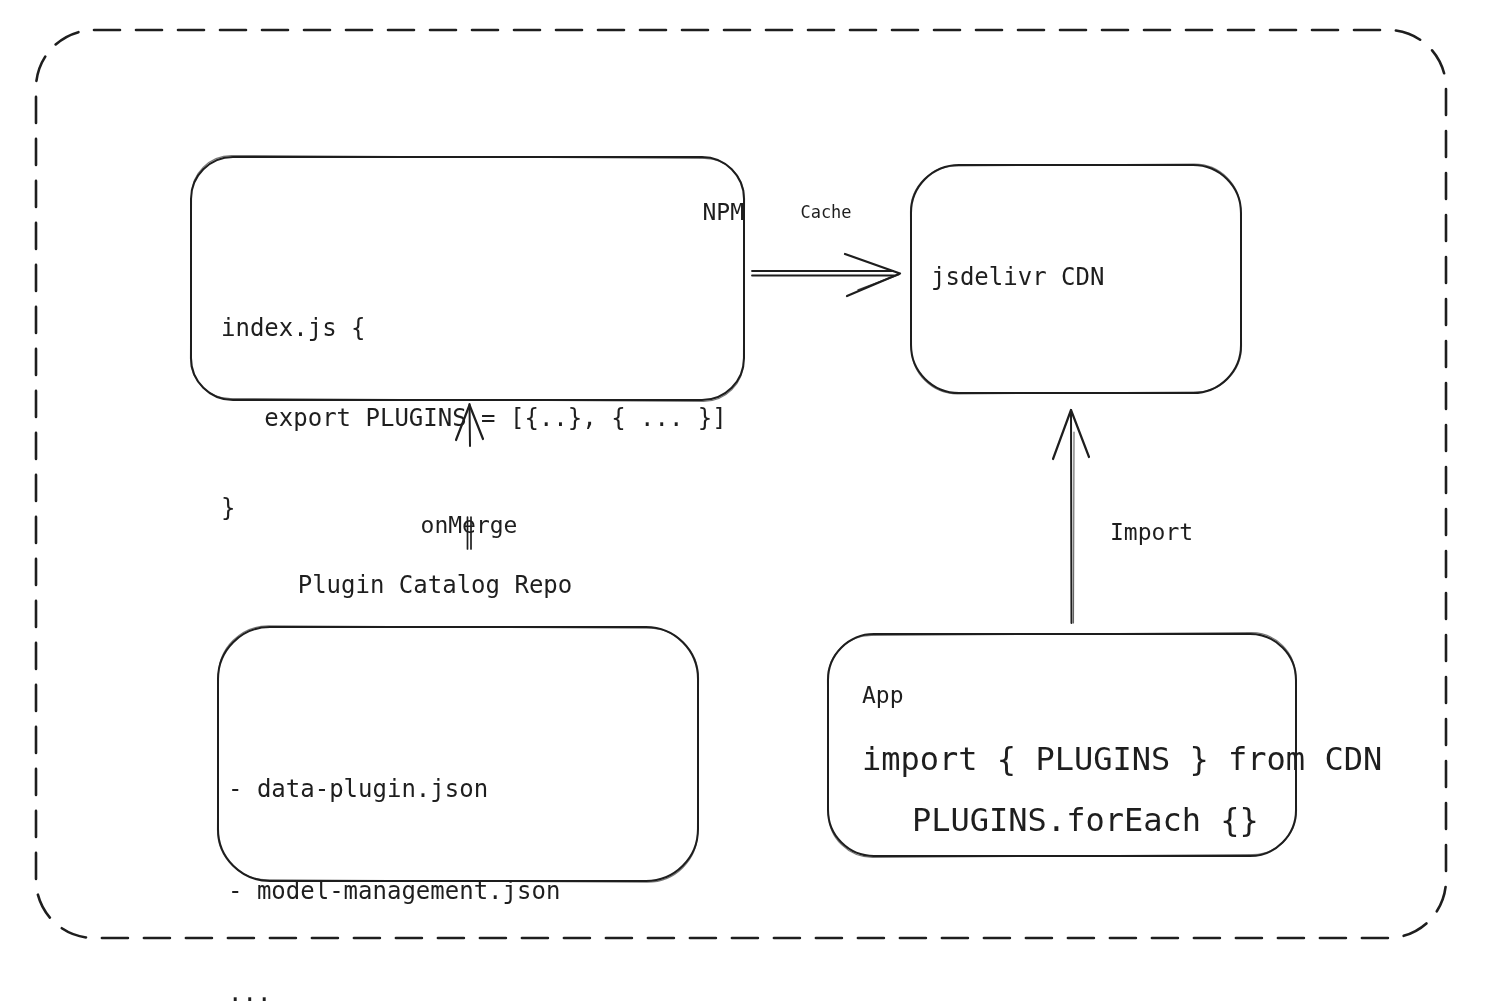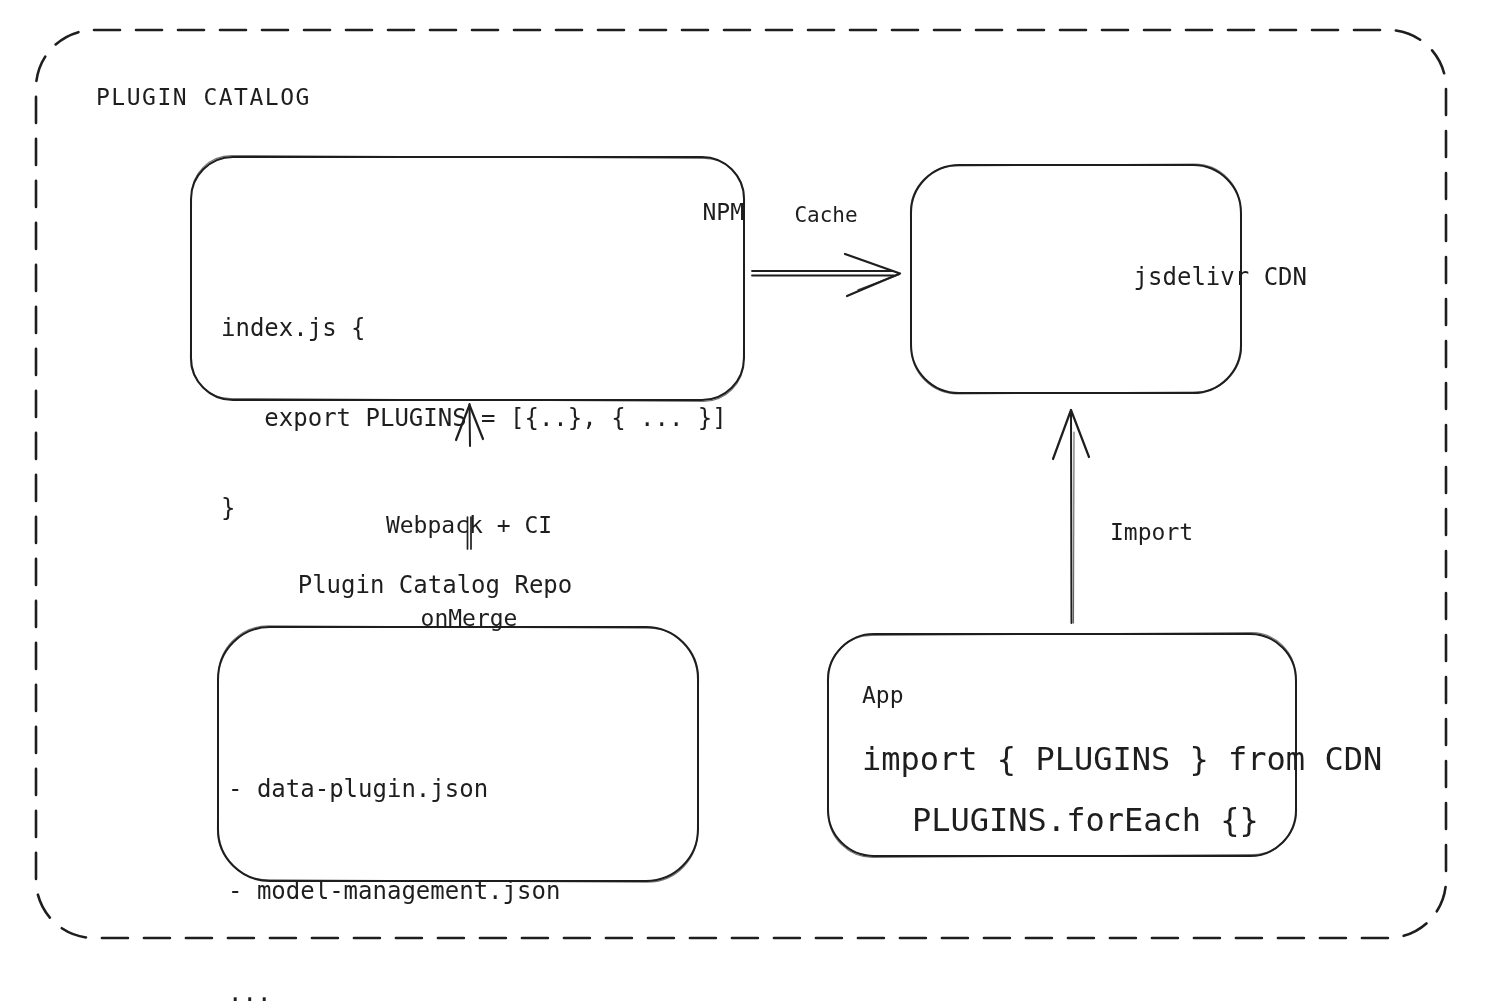--- a/index.html
+++ b/index.html
@@ -28,22 +28,22 @@
     line-height: 1.25;
     color: #1e1e1e;
   }
   .codeblock .code-line {
     white-space: pre;
   }
   
   .title        { left: 96px;  top: 83px;  font-size: 23px; letter-spacing: 1.5px; }
   .npm-title    { left: 191px; top: 198px; width: 553px; text-align: right; font-size: 23px; }
   .npm-code     { left: 221px; top: 253px; font-size: 24px; line-height: 30px; }
-  .cache-label  { left: 753px; top: 202px; width: 146px; text-align: center; font-size: 21px; }
-  .cdn-label    { left: 911px; top: 262px; width: 396px; text-align: right; font-size: 24px; }
+  .cache-label  { left: 753px; top: 202px; width: 146px; text-align: center; font-size: 17px; }
+  .cdn-label    { left: 911px; top: 262px; width: 396px; text-align: left; font-size: 24px; padding-left: 20px; }
   .build-label  { left: 344px; top: 448px; width: 250px; text-align: center; font-size: 23px; line-height: 31px; }
   .repo-label   { left: 285px; top: 570px; width: 300px; text-align: center; font-size: 24px; }
   .repo-files   { left: 228px; top: 704px; font-size: 24px; line-height: 34px; }
   .import-label { left: 1110px; top: 518px; font-size: 23px; }
   .app-title    { left: 862px; top: 681px; font-size: 23px; }
   .app-code-1   { left: 862px; top: 739px; }
   .app-code-2   { left: 912px; top: 800px; }
 </style>
 </head>
 <body>
@@ -91,35 +91,33 @@
 
       <g>
         <path d="M1071 410 L1071.5 623" stroke-width="2"></path>
         <path d="M1074 432 L1073.5 623" stroke-width="1.1" opacity="0.7"></path>
         <path d="M1053 459 L1071 410 L1089 457" stroke-width="2.2"></path>
       </g>
 
     </g>
   </svg>
 
-  <div class="t title">PLUGIN CATALOG</div>
 
   <div class="t npm-title">NPM</div>
   <div class="t npm-code codeblock">
     <div class="code-line">index.js {</div>
     <div class="code-line">   export PLUGINS = [{..}, { ... }]</div>
     <div class="code-line">}</div>
   </div>
 
   <div class="t cache-label">Cache</div>
 
   <div class="t cdn-label">jsdelivr CDN</div>
 
   <div class="t build-label">
-    <div>Webpack + CI</div>
     <div>onMerge</div>
   </div>
 
   <div class="t repo-label">Plugin Catalog Repo</div>
   <div class="t repo-files codeblock">
     <div class="code-line">- data-plugin.json</div>
     <div class="code-line">- model-management.json</div>
     <div class="code-line">...</div>
   </div>
 

